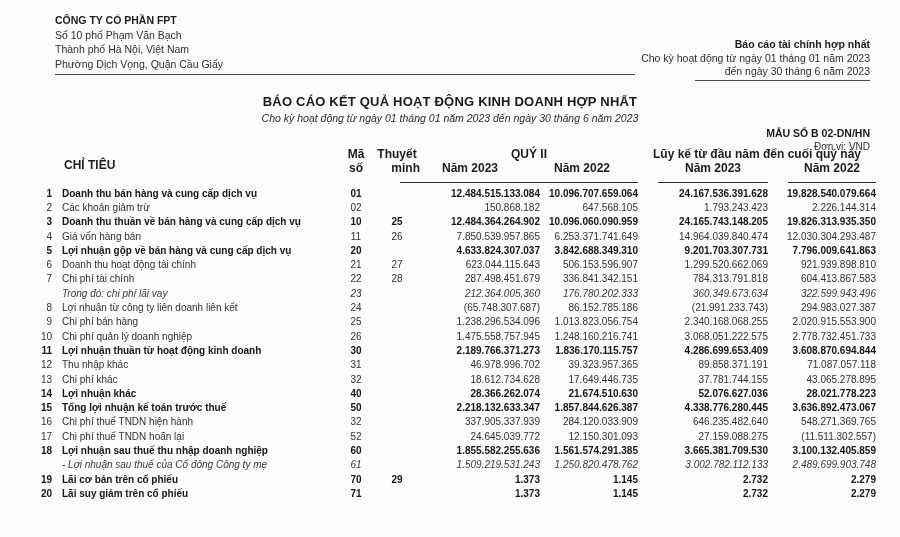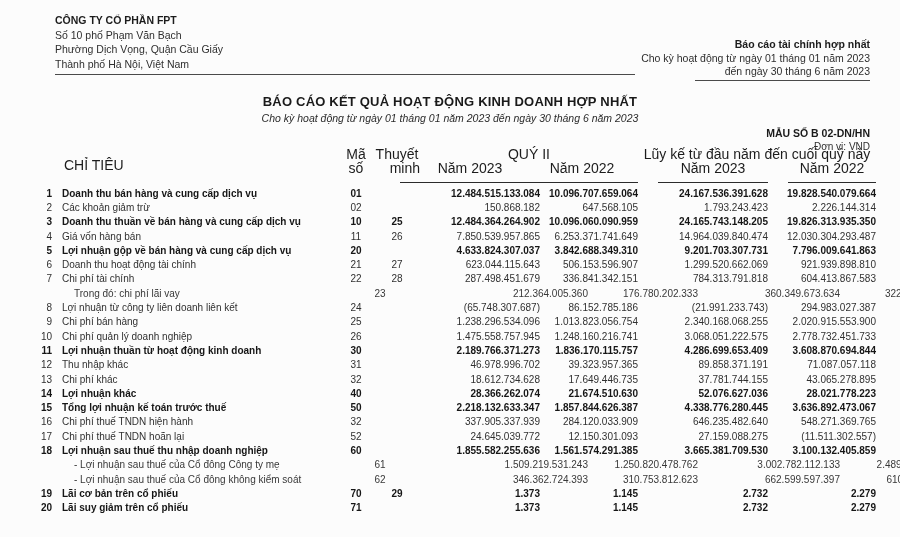--- a/index.html
+++ b/index.html
@@ -20,52 +20,52 @@
   .doc-title { position:absolute; left:0; right:0; top:94px; text-align:center;
     font-weight:bold; font-size:13px; letter-spacing:.2px; color:#1a1a1a; }
   .doc-subtitle { position:absolute; left:0; right:0; top:112px; text-align:center;
     font-style:italic; font-size:10.5px; color:#2a2a2a; }
   .form-block { position:absolute; right:30px; top:127px; text-align:right; line-height:13px; }
   .form-code { font-weight:bold; font-size:10.5px; color:#1a1a1a; }
   .form-unit { font-size:10px; }
   
   .fin-table { position:absolute; left:38px; top:147px; width:838px; }
   .grid8 { display:grid; grid-template-columns:24px 276px 36px 46px 120px 98px 130px 108px; }
-  .thead { font-size:14px; font-weight:normal; line-height:14px; color:#1c1c1c; }
+  .thead { font-size:12px; font-weight:bold; line-height:14px; color:#1c1c1c; }
   .h-chitieu { grid-column:2; grid-row:1/3; align-self:center; padding-left:2px; }
   .h-ma1 { grid-column:3; grid-row:1; text-align:center; }
   .h-ma2 { grid-column:3; grid-row:2; text-align:center; }
   .h-tm1 { grid-column:4; grid-row:1; text-align:center; }
   .h-tm2 { grid-column:4; grid-row:2; text-align:right; }
   .h-q2  { grid-column:5/7; grid-row:1; text-align:center; }
   .h-ytd { grid-column:7/9; grid-row:1; text-align:center; }
   .h-year { grid-row:2; text-align:center; border-bottom:1.6px solid #2b2b2b; padding-bottom:7px; }
   .h-y1 { grid-column:5; margin-left:-20px; }
   .h-y2 { grid-column:6; margin-left:-14px; }
   .h-y3 { grid-column:7; margin-left:20px; }
   .h-y4 { grid-column:8; margin-left:20px; }
   .tbody { margin-top:3px; }
   .trow { height:14.3px; align-items:center; font-size:10px; color:#303030; }
   .trow.bold { font-weight:bold; color:#161616; }
-  .trow.italic { color:#383838;gap:12px; }
+  .trow.italic { font-style:italic; color:#383838; }
   .c-no { text-align:right; padding-right:10px; }
   .c-label { white-space:nowrap; overflow:hidden; }
   .c-code, .c-note { text-align:center; }
   .c-v { text-align:right; white-space:nowrap; }
 </style>
 </head>
 <body>
 
 <div class="page">
 
   <div class="company-block">
     <div class="company-name">CÔNG TY CỔ PHẦN FPT</div>
     <div>Số 10 phố Phạm Văn Bạch</div>
+    <div>Thành phố Hà Nội, Việt Nam</div>
     <div>Phường Dịch Vọng, Quận Cầu Giấy</div>
-    <div>Thành phố Hà Nội, Việt Nam</div>
   </div>
 
   <div class="rule-a"></div>
 
   <div class="ref-block">
     <div class="ref-title">Báo cáo tài chính hợp nhất</div>
     <div>Cho kỳ hoạt động từ ngày 01 tháng 01 năm 2023</div>
     <div><span class="ref-underlined">đến ngày 30 tháng 6 năm 2023</span></div>
   </div>
 
@@ -285,30 +285,20 @@
         <div class="trow grid8 italic">
     <span class="c-no"></span>
     <span class="c-label">- Lợi nhuận sau thuế của Cổ đông Công ty mẹ</span>
     <span class="c-code">61</span>
     <span class="c-note"></span>
     <span class="c-v c-v1">1.509.219.531.243</span>
     <span class="c-v c-v2">1.250.820.478.762</span>
     <span class="c-v c-v3">3.002.782.112.133</span>
     <span class="c-v c-v4">2.489.699.903.748</span>
   </div>
-        <div class="trow grid8 italic">
-    <span class="c-no"></span>
-    <span class="c-label">- Lợi nhuận sau thuế của Cổ đông không kiểm soát</span>
-    <span class="c-code">62</span>
-    <span class="c-note"></span>
-    <span class="c-v c-v1">346.362.724.393</span>
-    <span class="c-v c-v2">310.753.812.623</span>
-    <span class="c-v c-v3">662.599.597.397</span>
-    <span class="c-v c-v4">610.432.502.111</span>
-  </div>
         <div class="trow grid8 bold">
     <span class="c-no">19</span>
     <span class="c-label">Lãi cơ bản trên cổ phiếu</span>
     <span class="c-code">70</span>
     <span class="c-note">29</span>
     <span class="c-v c-v1">1.373</span>
     <span class="c-v c-v2">1.145</span>
     <span class="c-v c-v3">2.732</span>
     <span class="c-v c-v4">2.279</span>
   </div>

